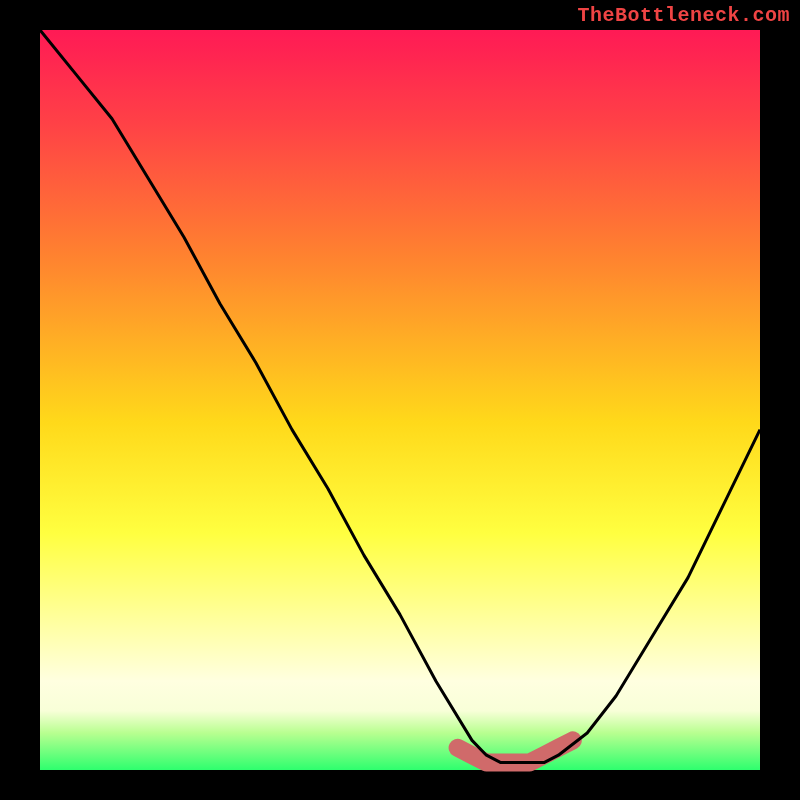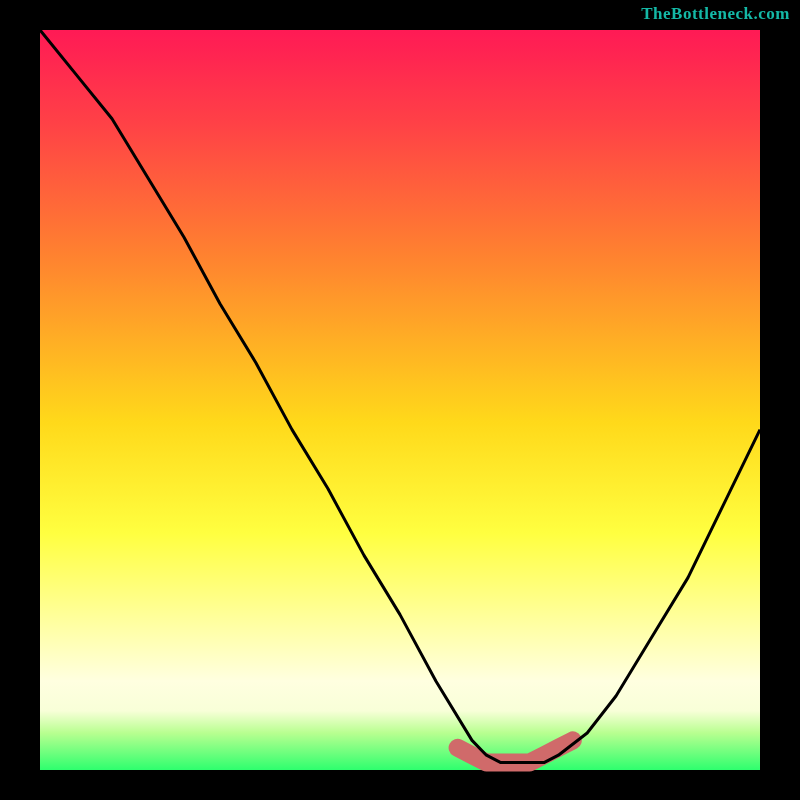--- a/index.html
+++ b/index.html
@@ -27,24 +27,24 @@
     #ffffe0 88%,
     #f8ffd8 92%,
     #b8ff90 95%,
     #2eff6e 100%
   );
 }
 .watermark {
   position: absolute;
   top: 4px;
   right: 10px;
-  font-family: Liberation Serif, serif;
-  font-size: 17px;
+  font-family: Liberation Mono, monospace;
+  font-size: 20px;
   font-weight: bold;
-  color: #14b8a6;
+  color: #ef4444;
   letter-spacing: 0.5px;
   user-select: none;
 }
 svg.curve {
   position: absolute;
   inset: 0;
   width: 100%;
   height: 100%;
   overflow: visible;
 }

